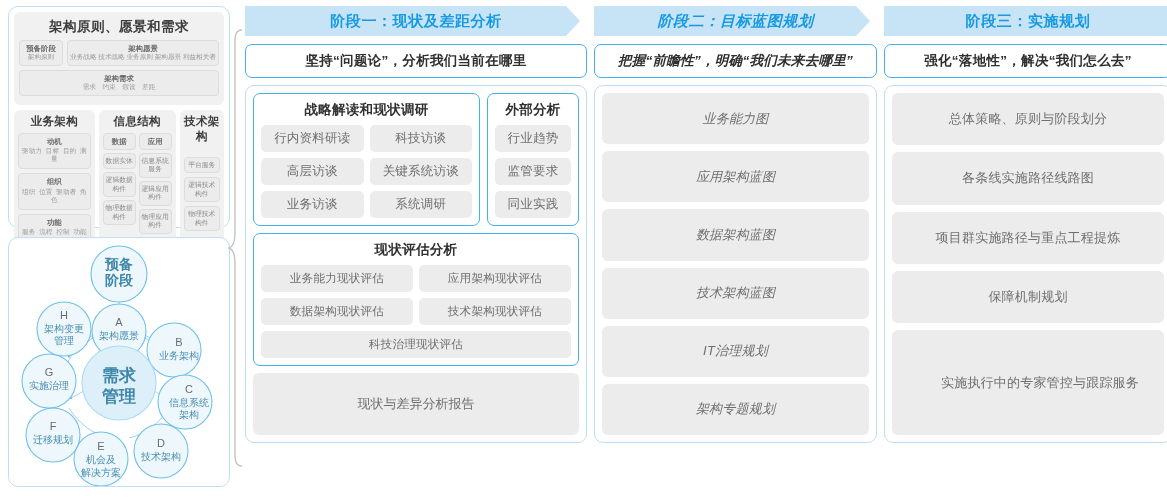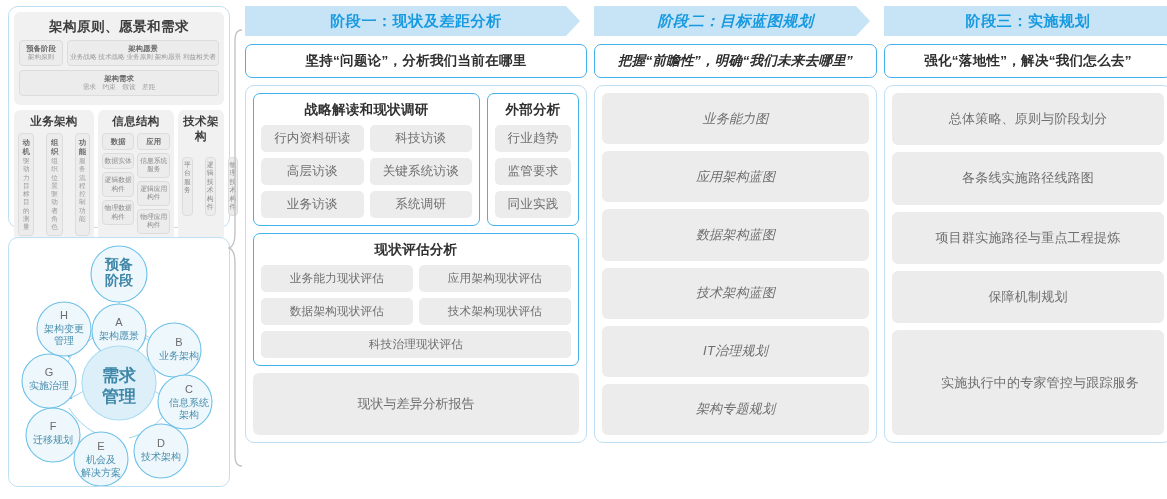--- a/index.html
+++ b/index.html
@@ -39,21 +39,21 @@
 
   .pillars{display:flex;gap:4px;margin-top:5px;}
   .pillar{background:#f1f1f1;border-radius:6px;padding:3px 4px 5px 4px;box-sizing:border-box;}
   .pillar-title{
     text-align:center;font-weight:bold;font-size:11.5px;color:#3c3c3c;
     margin:1px 0 4px 0;letter-spacing:.3px;
   }
   .p1{width:84px;}
   .p2{width:80px;}
   .p3{width:46px;}
-  .stack{display:flex;flex-direction:row;gap:12px;}
+  .stack{display:flex;flex-direction:column;gap:4px;font-family:Liberation Mono, monospace;}
   .subcols{display:flex;gap:3px;}
   .subcol{flex:1;display:flex;flex-direction:column;gap:3px;}
   .cell{
     background:#ececec;border:1px solid #dcdcdc;border-radius:4px;
     text-align:center;color:#8a8a8a;font-size:6.8px;line-height:1.25;
     padding:3px 1px;box-sizing:border-box;
   }
   .cell.hd{font-weight:bold;color:#6d6d6d;font-size:7.4px;}
   .cell.two{padding:4px 1px;}
   .cell b{display:block;font-weight:bold;font-size:7.4px;color:#6d6d6d;}

